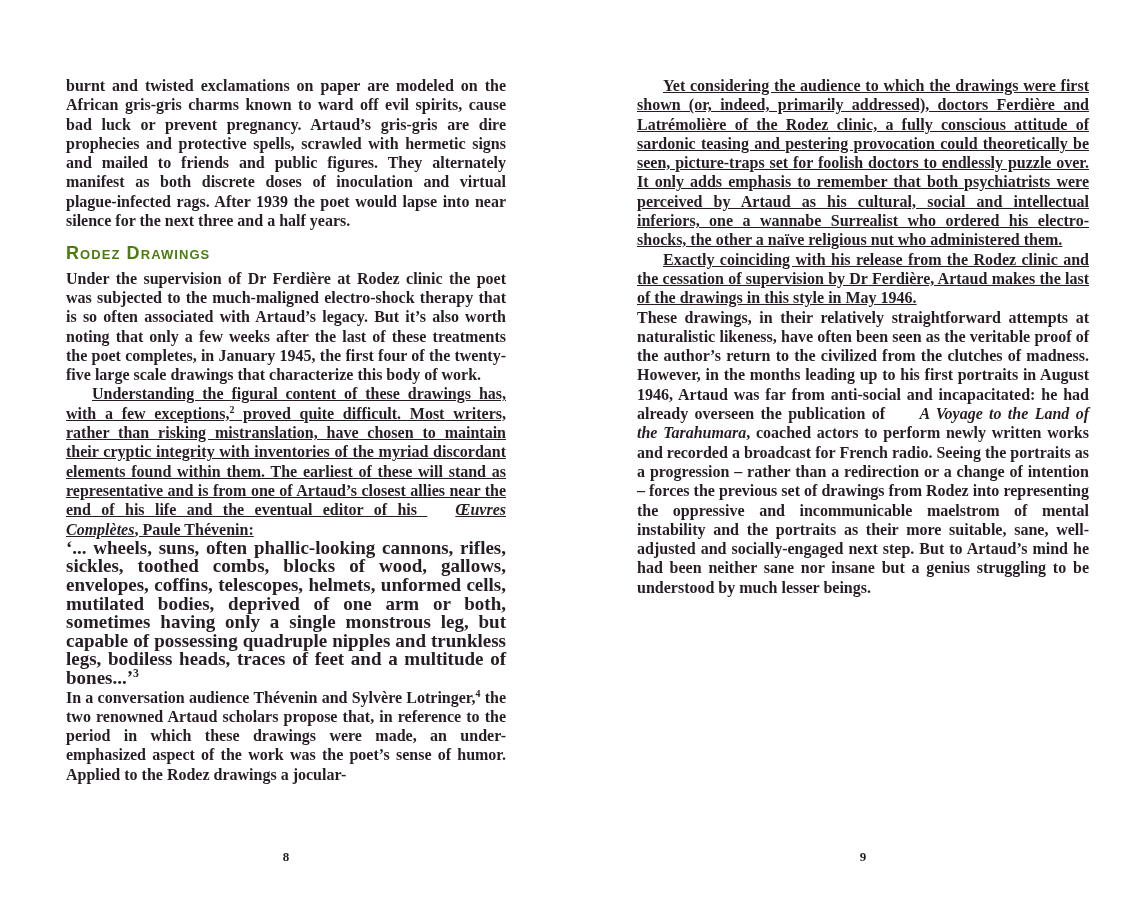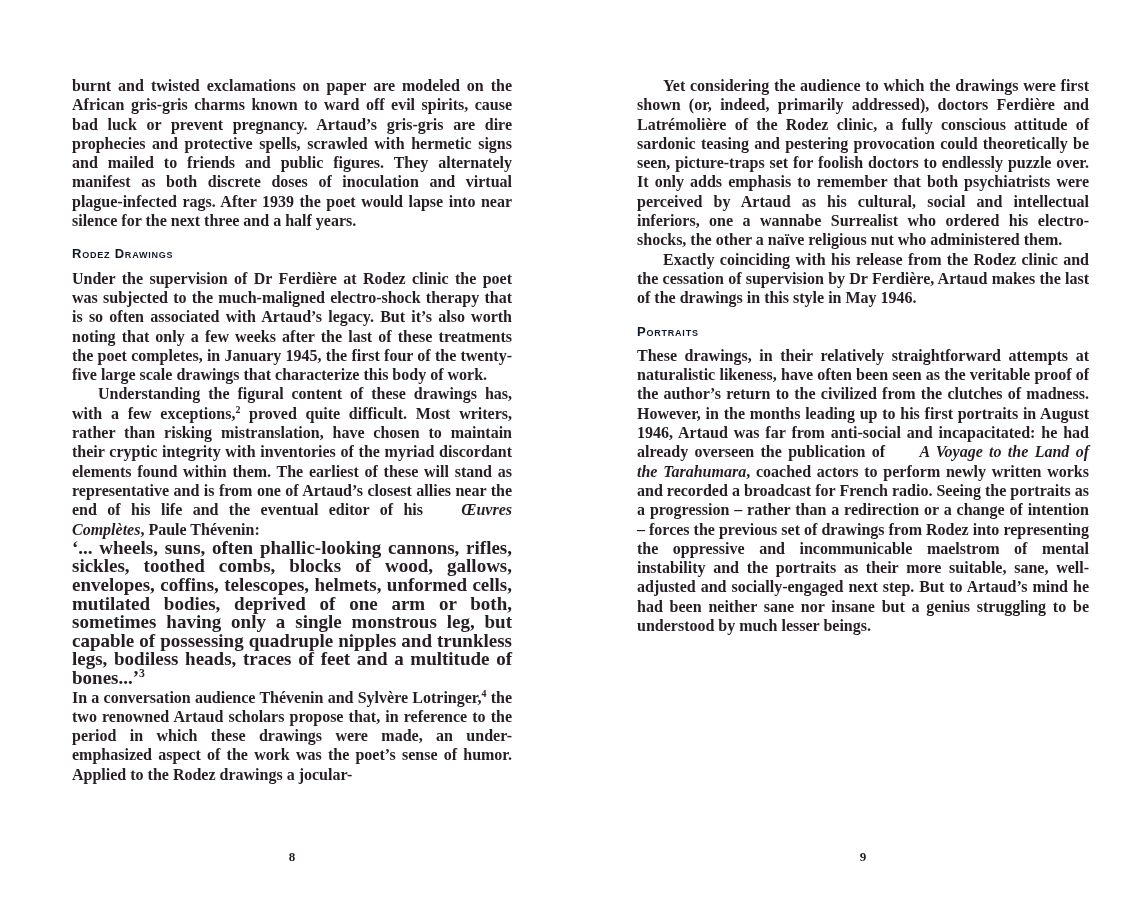--- a/index.html
+++ b/index.html
@@ -6,40 +6,40 @@
   .spread {
     position: relative;
     width: 1142px;
     height: 904px;
     background: #ffffff;
     overflow: hidden;
     font-family: "Liberation Serif", serif;
     color: #271d24;
   }
   .page { position: absolute; top: 76px; height: 828px; }
-  .page--left  { left: 72px;  width: 440px; }
+  .page--left  { left: 66px;  width: 440px; }
   .page--right { left: 637px; width: 452px; }
   .page-body {
     font-size: 16px;
     font-weight: 600;
     line-height: 19.3px;
     text-align: justify;
     text-justify: inter-word;
     hyphens: auto;
     -webkit-hyphens: auto;
   }
   .page-body p { margin: 0; }
-  .page-body p.indent { text-indent: 26px; }
+  .page-body p.indent { text-indent: 26px; text-decoration: underline; }
   .section-heading {
     font-family: "Liberation Sans", sans-serif;
     font-variant: small-caps;
     letter-spacing: 0.06em;
-    font-size: 13px;
+    font-size: 18px;
     font-weight: 700;
-    color: #0f172a;
+    color: #4d7c0f;
     margin: 14px 0 5px 0;
   }
   .quote {
     font-size: 19px;
     line-height: 18.6px;
     margin: 17px 0 17px 33px;
     font-weight: 600;
   }
   sup.fnref {
     font-size: 0.62em;
@@ -71,18 +71,17 @@
         <p class="para indent"><span>Understanding the figural content of these drawings has, with a few exceptions,</span><sup class="fnref">2</sup><span> proved quite difficult. Most writers, rather than risking mistranslation, have chosen to maintain their cryptic integrity with inventories of the myriad discordant elements found within them. The earliest of these will stand as representative and is from one of Artaud’s closest allies near the end of his life and the eventual editor of his </span><span class="em">Œuvres Complètes</span><span>, Paule Thévenin:</span></p>
         <p class="quote"><span>‘... wheels, suns, often phallic-looking cannons, rifles, sickles, toothed combs, blocks of wood, gallows, envelopes, coffins, telescopes, helmets, unformed cells, mutilated bodies, deprived of one arm or both, sometimes having only a single monstrous leg, but capable of possessing quadruple nipples and trunkless legs, bodiless heads, traces of feet and a multitude of bones...’</span><sup class="fnref">3</sup></p>
         <p class="para"><span>In a conversation audience Thévenin and Sylvère Lotringer,</span><sup class="fnref">4</sup><span> the two renowned Artaud scholars propose that, in reference to the period in which these drawings were made, an under-emphasized aspect of the work was the poet’s sense of humor. Applied to the Rodez drawings a jocular-</span></p>
       </div>
     <div class="folio">8</div>
   </section>
   <section class="page page--right">
     <div class="page-body">
         <p class="para indent"><span>Yet considering the audience to which the drawings were first shown (or, indeed, primarily addressed), doctors Ferdière and Latrémolière of the Rodez clinic, a fully conscious attitude of sardonic teasing and pestering provocation could theoretically be seen, picture-traps set for foolish doctors to endlessly puzzle over. It only adds emphasis to remember that both psychiatrists were perceived by Artaud as his cultural, social and intellectual inferiors, one a wannabe Surrealist who ordered his electro-shocks, the other a naïve religious nut who administered them.</span></p>
         <p class="para indent"><span>Exactly coinciding with his release from the Rodez clinic and the cessation of supervision by Dr Ferdière, Artaud makes the last of the drawings in this style in May 1946.</span></p>
-        <h2 class="section-heading">Portraits</h2>
         <p class="para"><span>These drawings, in their relatively straightforward attempts at naturalistic likeness, have often been seen as the veritable proof of the author’s return to the civilized from the clutches of madness. However, in the months leading up to his first portraits in August 1946, Artaud was far from anti-social and incapacitated: he had already overseen the publication of </span><span class="em">A Voyage to the Land of the Tarahumara</span><span>, coached actors to perform newly written works and recorded a broadcast for French radio. Seeing the portraits as a progression – rather than a redirection or a change of intention – forces the previous set of drawings from Rodez into representing the oppressive and incommunicable maelstrom of mental instability and the portraits as their more suitable, sane, well-adjusted and socially-engaged next step. But to Artaud’s mind he had been neither sane nor insane but a genius struggling to be understood by much lesser beings.</span></p>
       </div>
     <div class="folio">9</div>
   </section>
 </div>
 
 </body></html>

